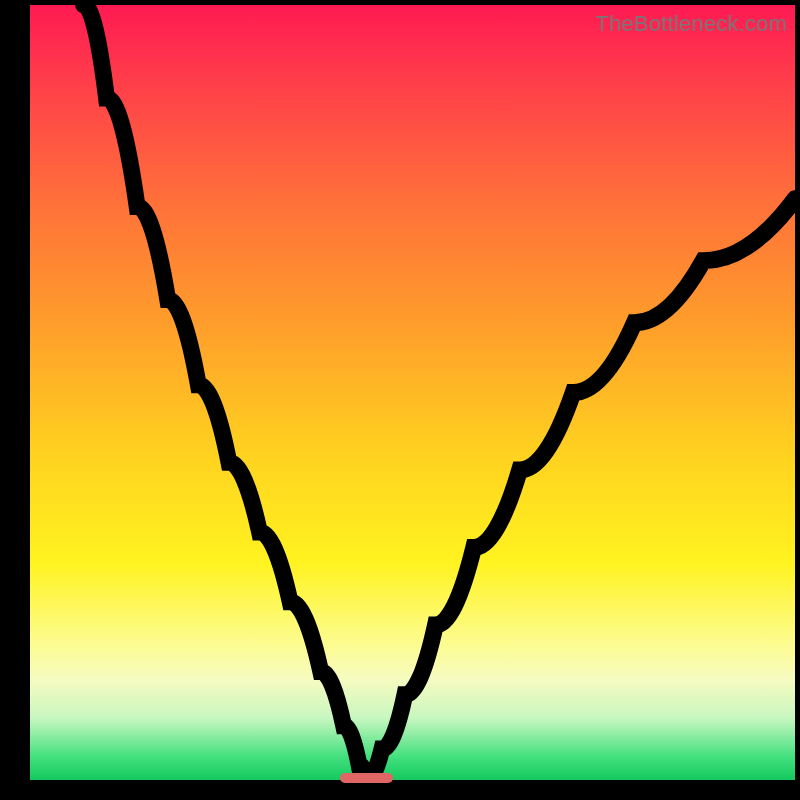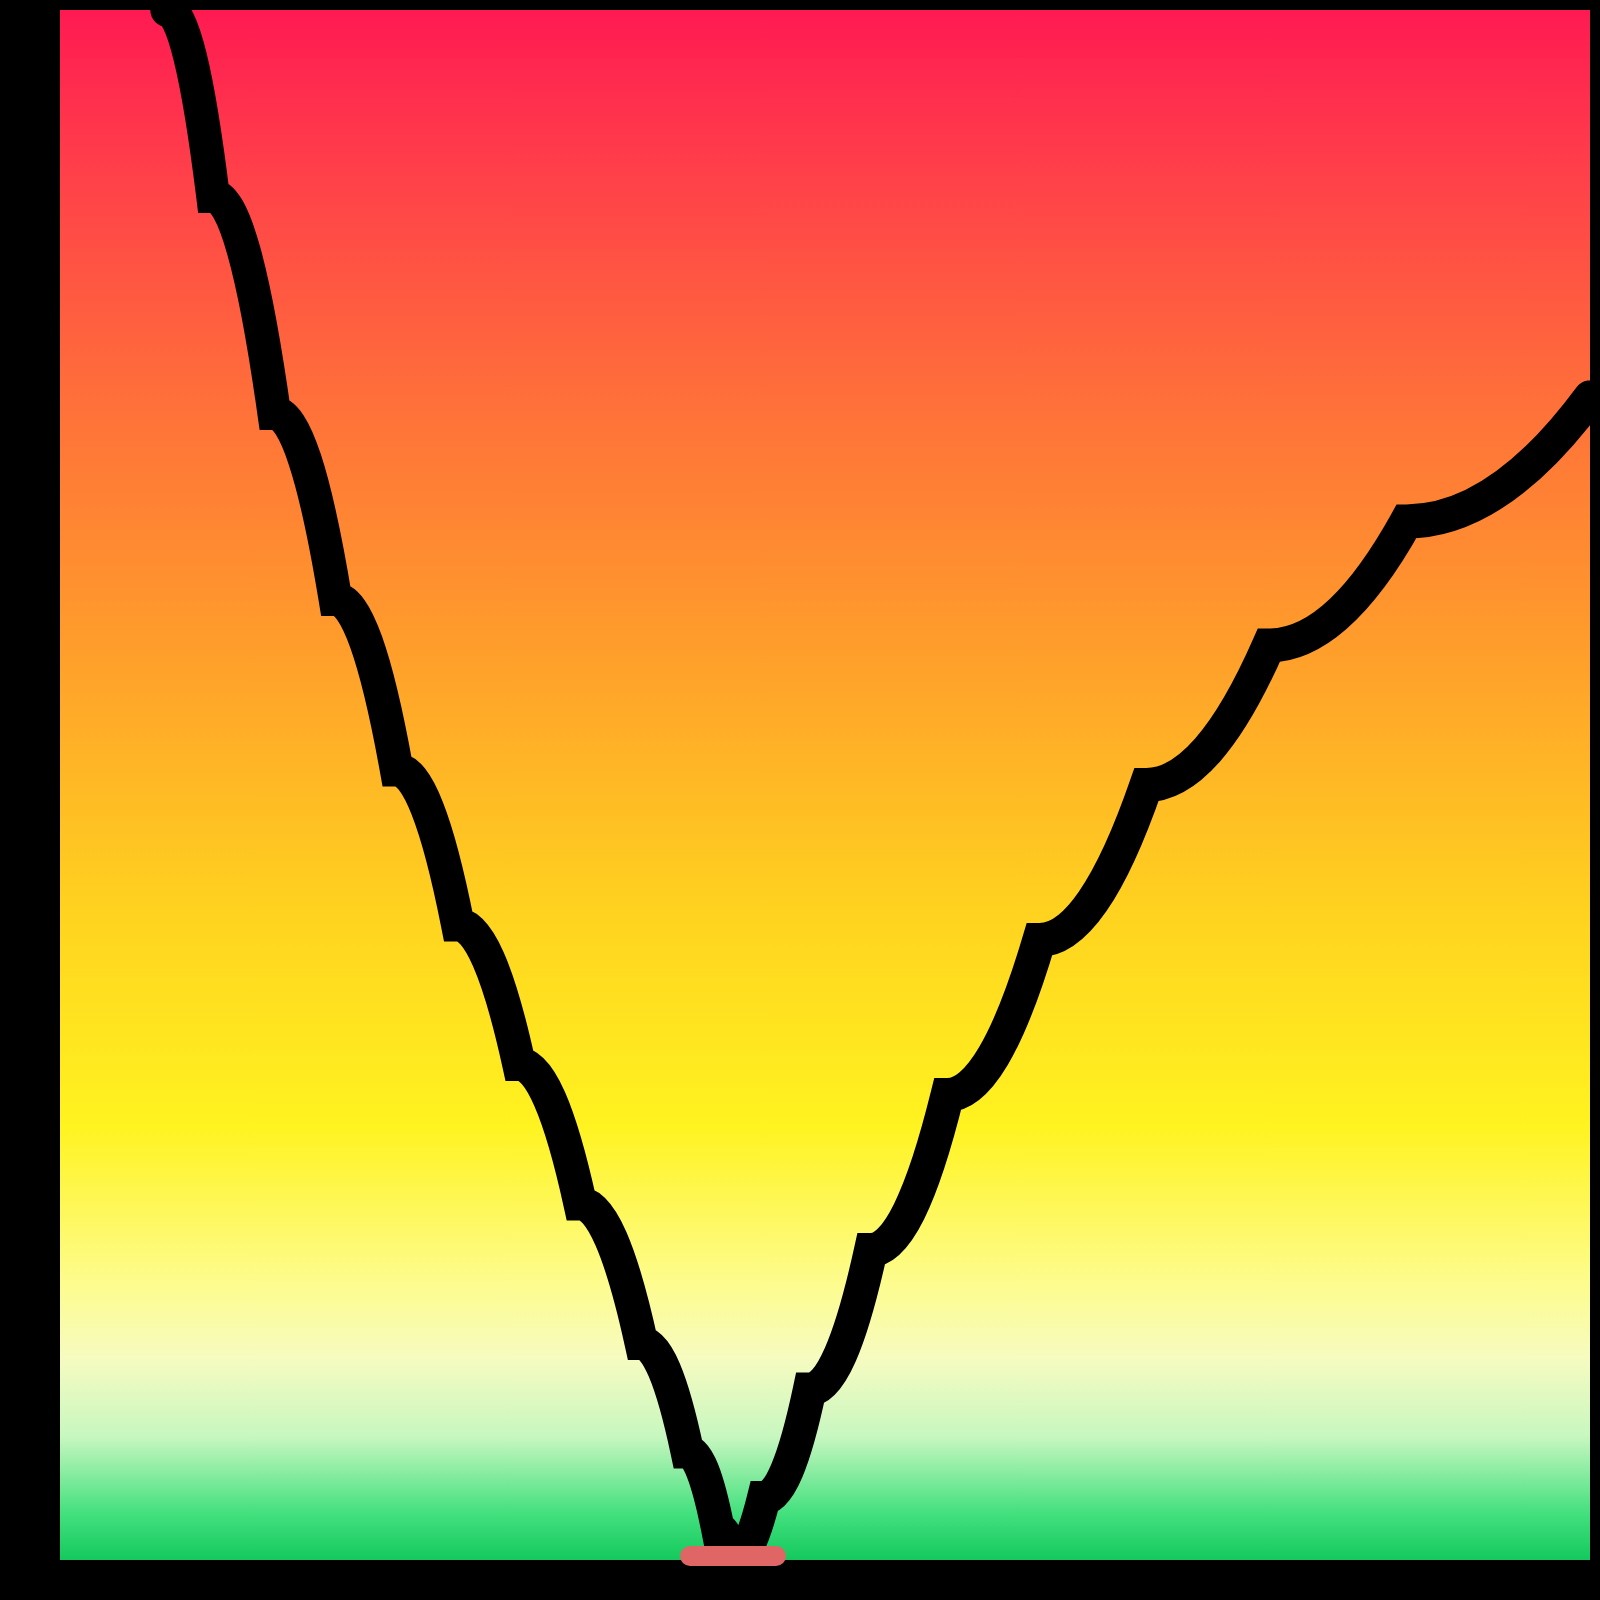--- a/index.html
+++ b/index.html
@@ -65,20 +65,21 @@
     stroke: #000;
     stroke-width: 2.2;
     stroke-linecap: round;
   }
 </style>
 </head>
 <body>
 
 <div class="outer">
   <div class="plot">
+    <div class="watermark">TheBottleneck.com</div>
 
     <svg class="curves" viewBox="0 0 100 100" preserveAspectRatio="none">
       <path id="path-left" d="M 7 0 Q 8.5 0 10 12 Q 12 12 14 26 Q 16 26 18 38 Q 20 38 22 49 Q 24 49 26 59 Q 28 59 30 68 Q 32 68 34 77 Q 36 77 38 86 Q 39.5 86 41 93 Q 42 93 43 98 Q 43.5 98 44 100"></path>
       <path id="path-right" d="M 44 100 Q 45 100 46 96 Q 47.5 96 49 89 Q 51 89 53 80 Q 55.5 80 58 70 Q 61 70 64 60 Q 67.5 60 71 50 Q 75 50 79 41 Q 83.5 41 88 33 Q 94 33 100 25"></path>
     </svg>
 
     <div id="marker" class="marker" style="left: 40.5%; bottom: -0.35%; width: 7%; height: 1.3%; background: rgb(224, 102, 102);"></div>
   </div>
 </div>
 

